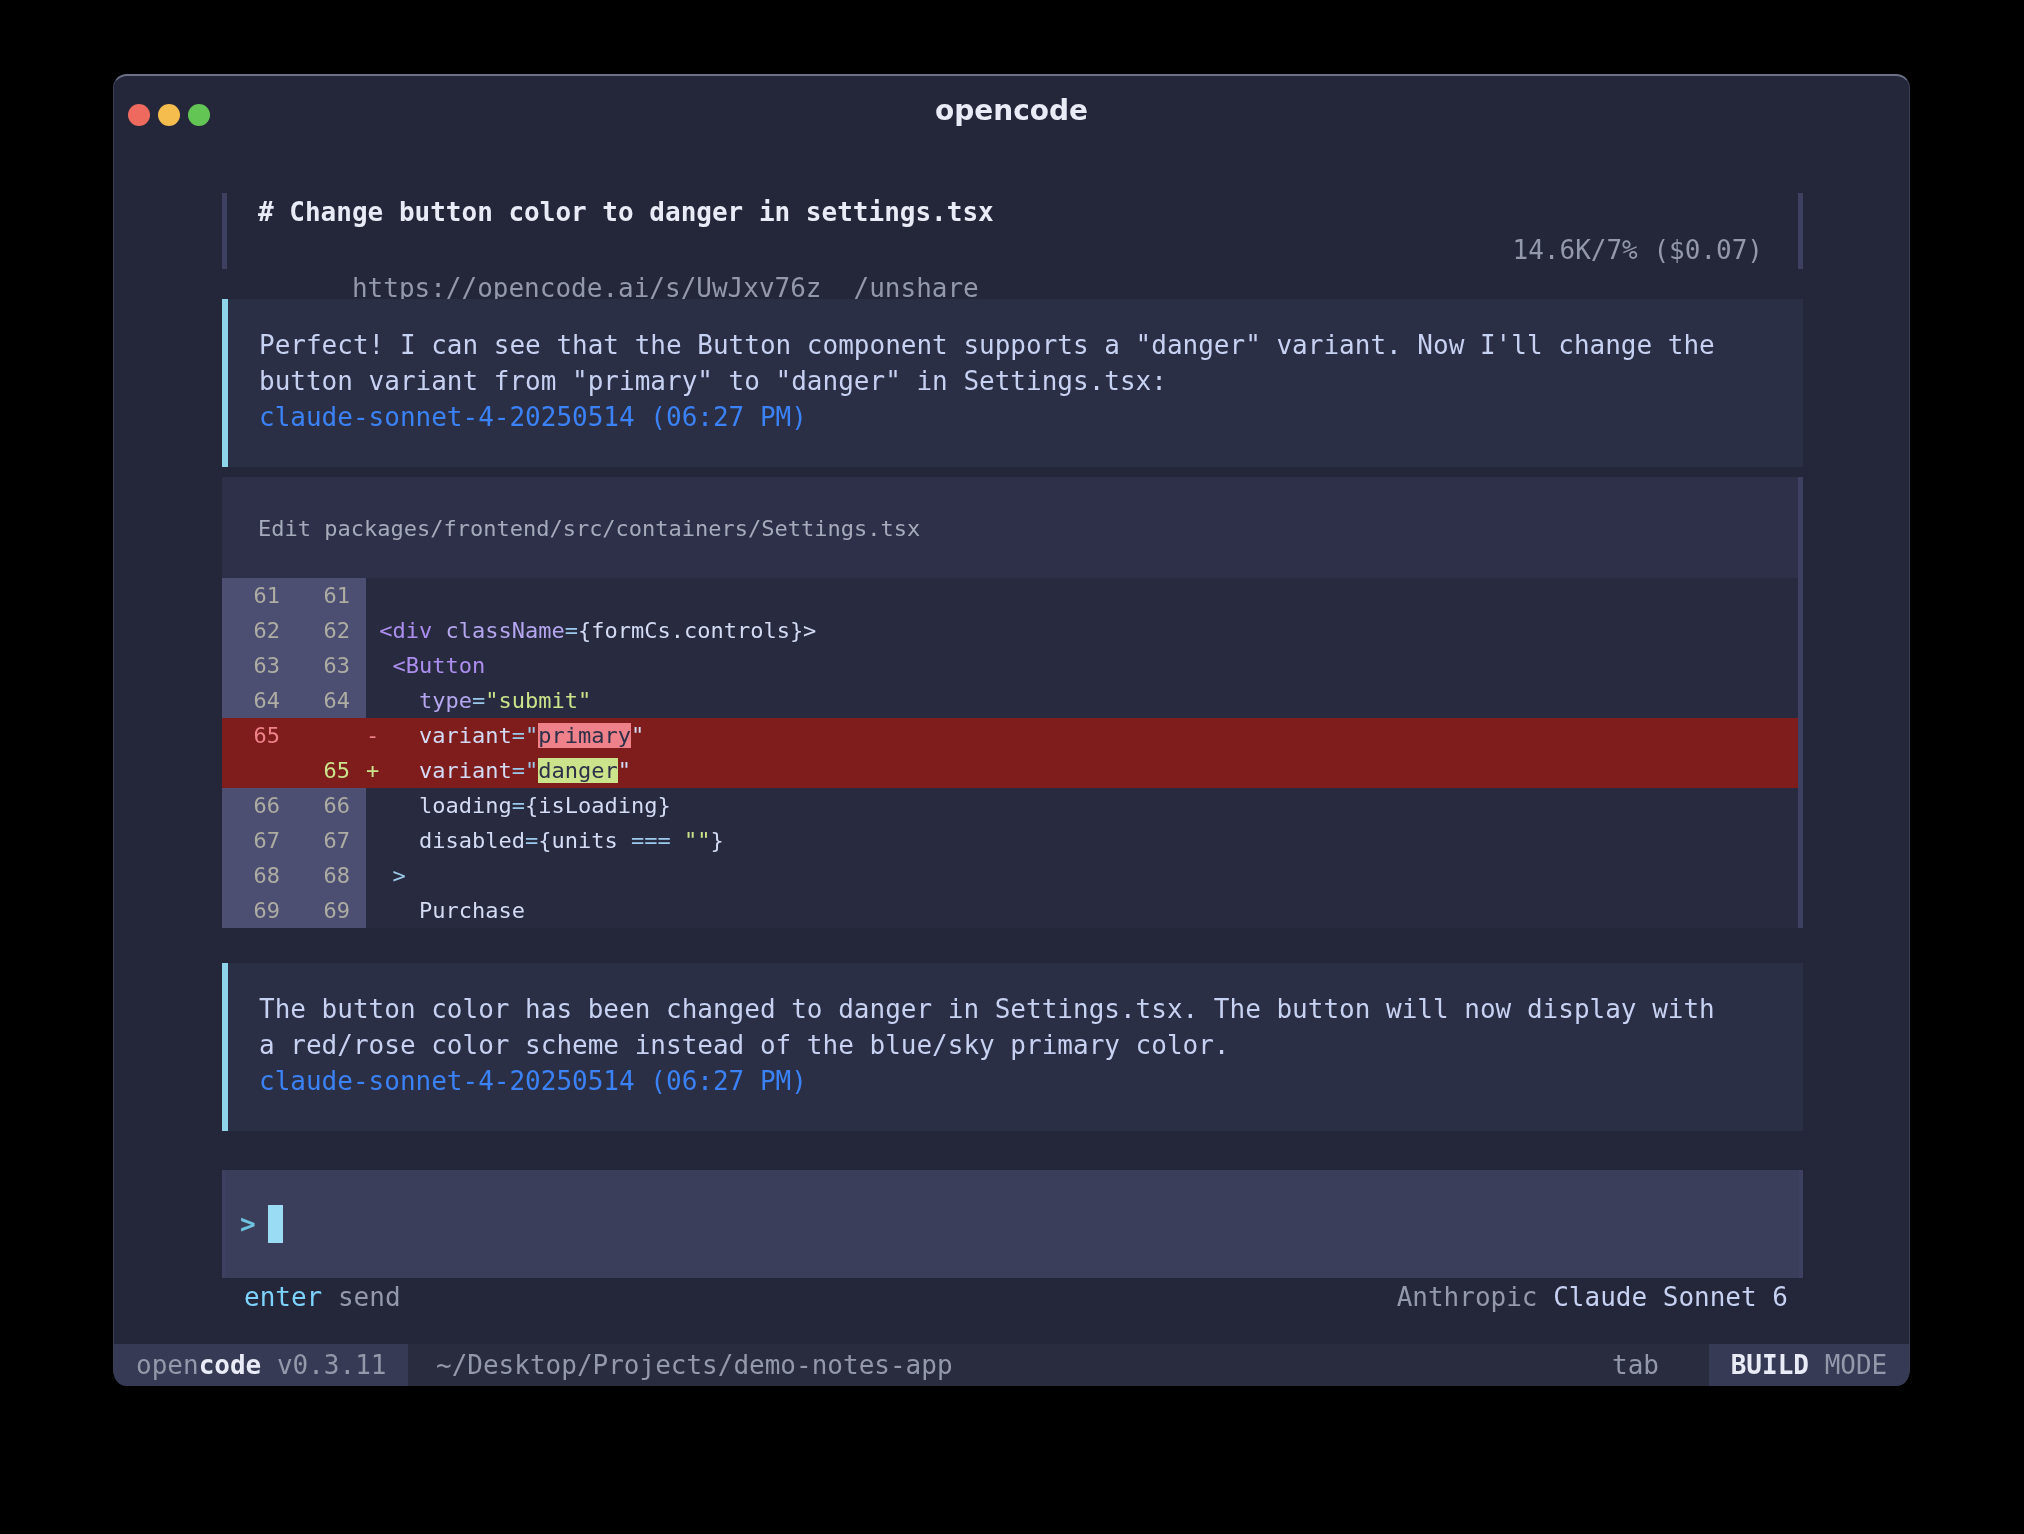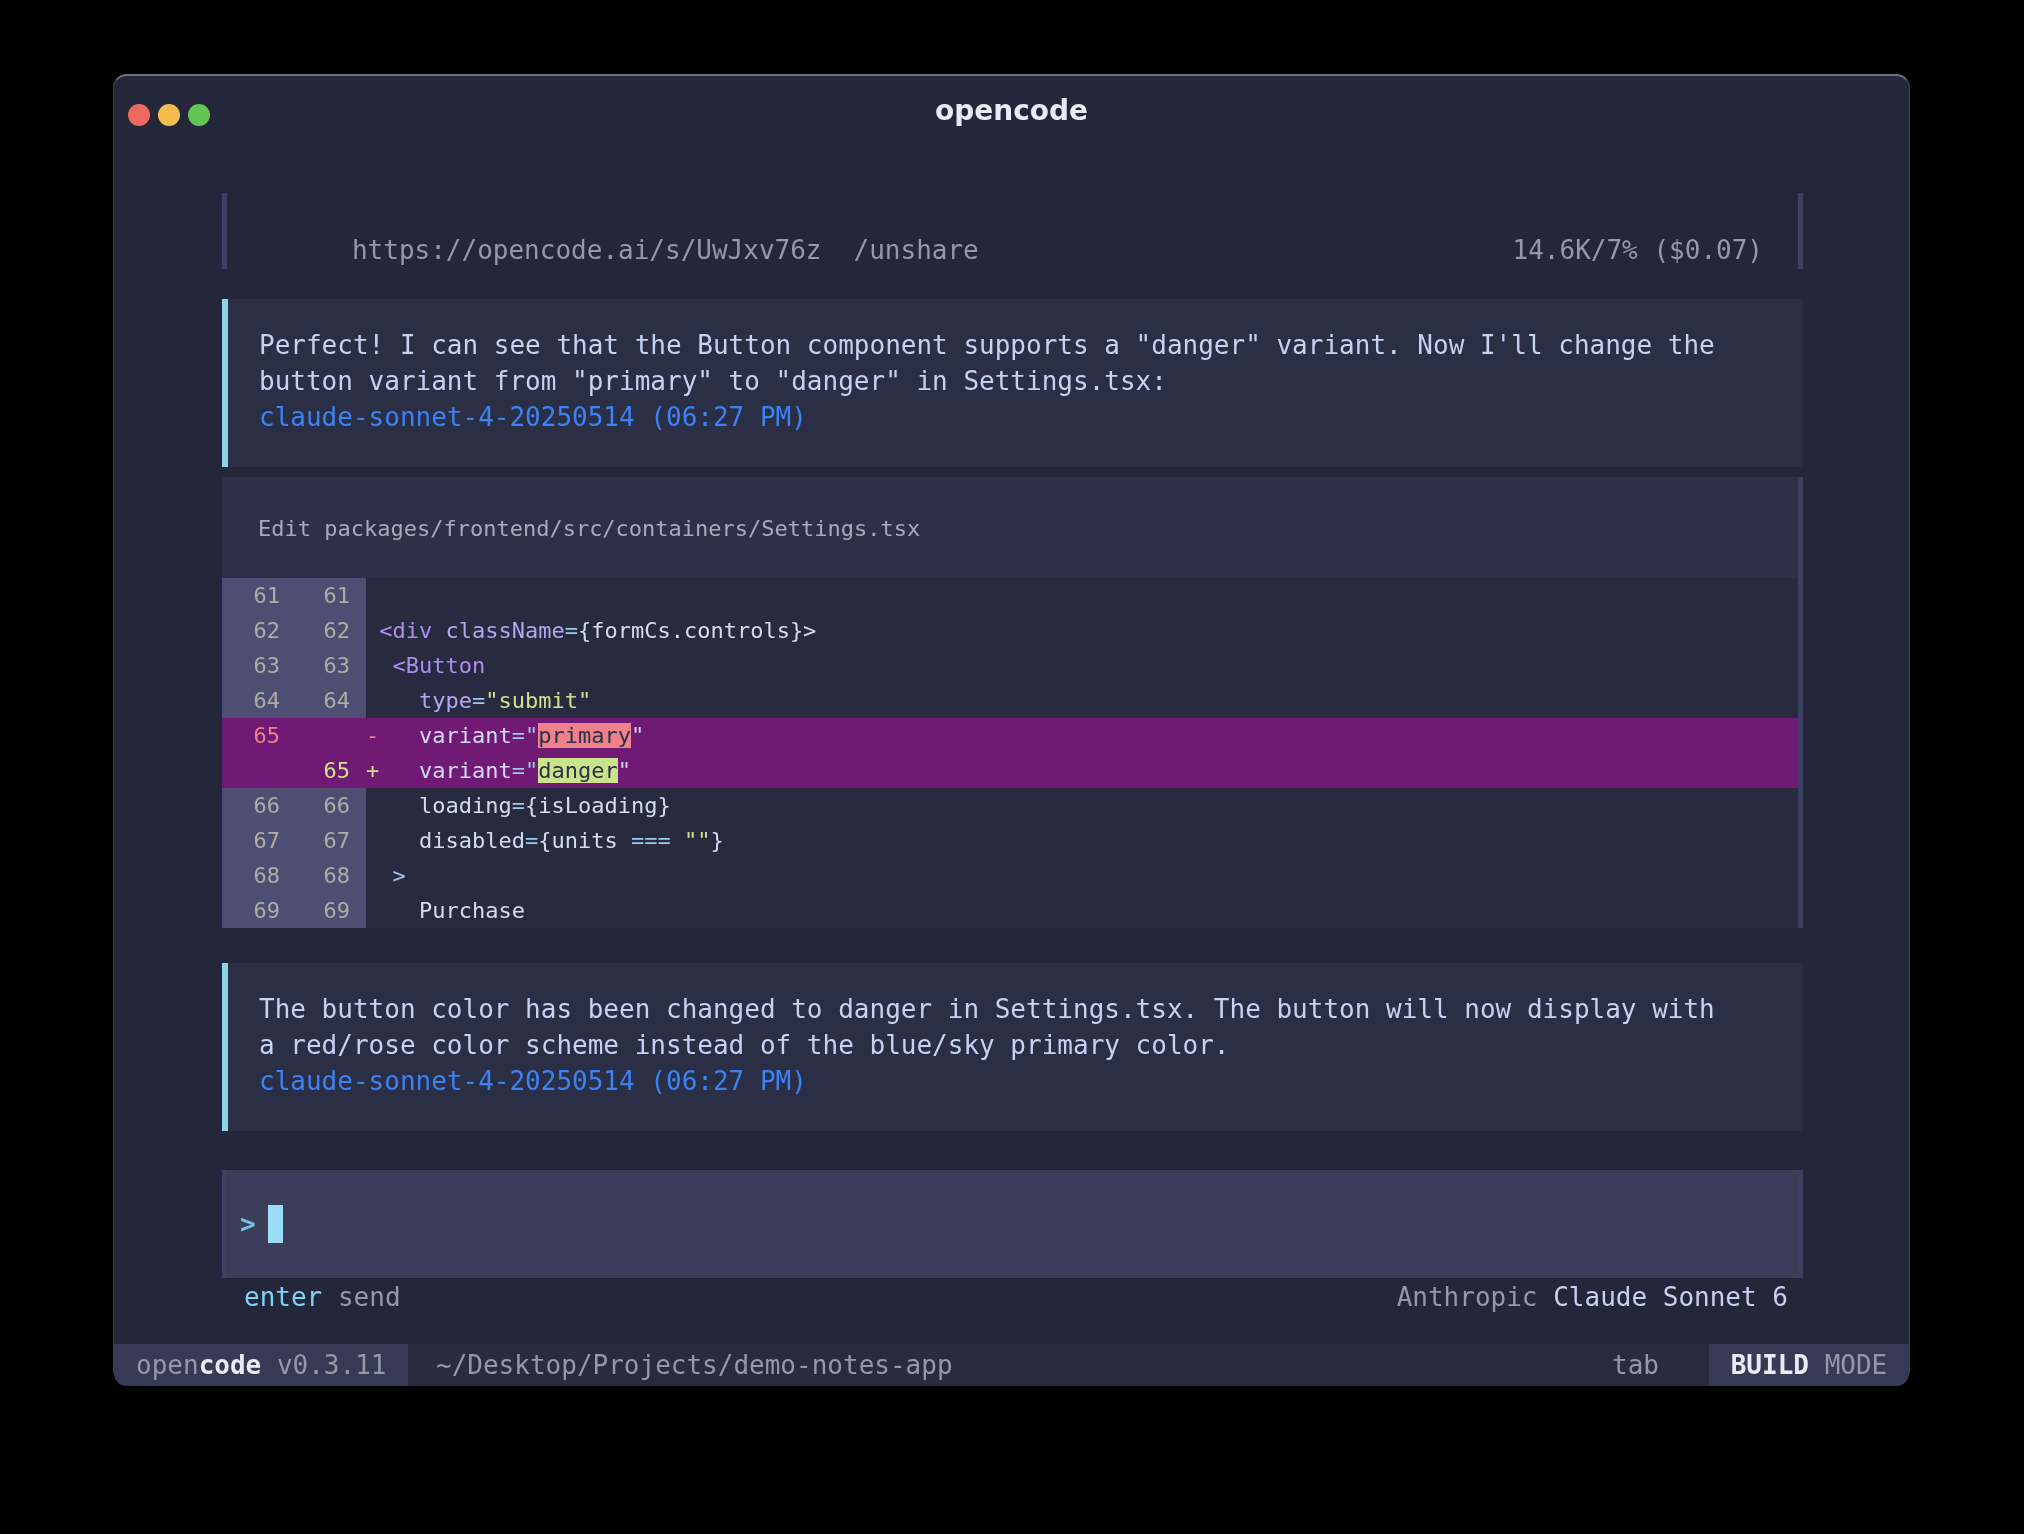--- a/index.html
+++ b/index.html
@@ -34,21 +34,21 @@
   #msg-1{top:887px;}
   .mline{color:#c7d1f2;white-space:pre;}
   .mmeta{color:#3b82f6;white-space:pre;}
   
   #edit-panel{position:absolute;left:108px;top:401px;width:1581px;height:451px;
     background:#2d3048;border-right:5px solid #3d4060;font-size:22px;}
   #edit-title{padding:34px 0 0 36px;line-height:36px;color:#a6abbc;white-space:pre;}
   #diff{margin-top:31px;}
   .drow{display:flex;height:35px;line-height:35px;}
   .drow.ctx{background:#282b3f;}
-  .drow.del,.drow.add{background:#701a75;}
+  .drow.del,.drow.add{background:#7f1d1d;}
   .gut{width:74px;text-align:right;padding-right:16px;flex:none;}
   .gut.g2{width:70px;}
   .ctx .gut{background:#4c4f72;color:#aeada4;}
   .del .gut,.add .gut{background:transparent;}
   .del .g1{color:#ee8189;}
   .add .g2{color:#cbe48b;}
   .dcode{white-space:pre;flex:1;color:#c7d1f2;}
   .tk-pl{color:#d3dbf5;}
   .tk-tag{color:#ac8eee;}
   .tk-attr{color:#b5a6f0;}
@@ -93,20 +93,21 @@
 <div id="window">
 
   <div id="titlebar">
     <div class="tl" id="tl-close" style="background: rgb(238, 106, 95);"></div>
     <div class="tl" id="tl-min" style="background: rgb(245, 189, 78);"></div>
     <div class="tl" id="tl-zoom" style="background: rgb(98, 197, 84);"></div>
     <div id="win-title">opencode</div>
   </div>
 
   <div id="header">
+    <div class="row1 mono"># Change button color to danger in settings.tsx</div>
     <div class="row2 mono">
       <span>https://opencode.ai/s/UwJxv76z</span><span id="share-cmd">/unshare</span>
     </div>
     <div id="ctx-stats" class="mono">14.6K/7% ($0.07)</div>
   </div>
 
   <div class="msg mono" id="msg-0">
       <div class="mline">Perfect! I can see that the Button component supports a "danger" variant. Now I'll change the</div>
       <div class="mline">button variant from "primary" to "danger" in Settings.tsx:</div>
       <div class="mmeta">claude-sonnet-4-20250514 (06:27 PM)</div>

